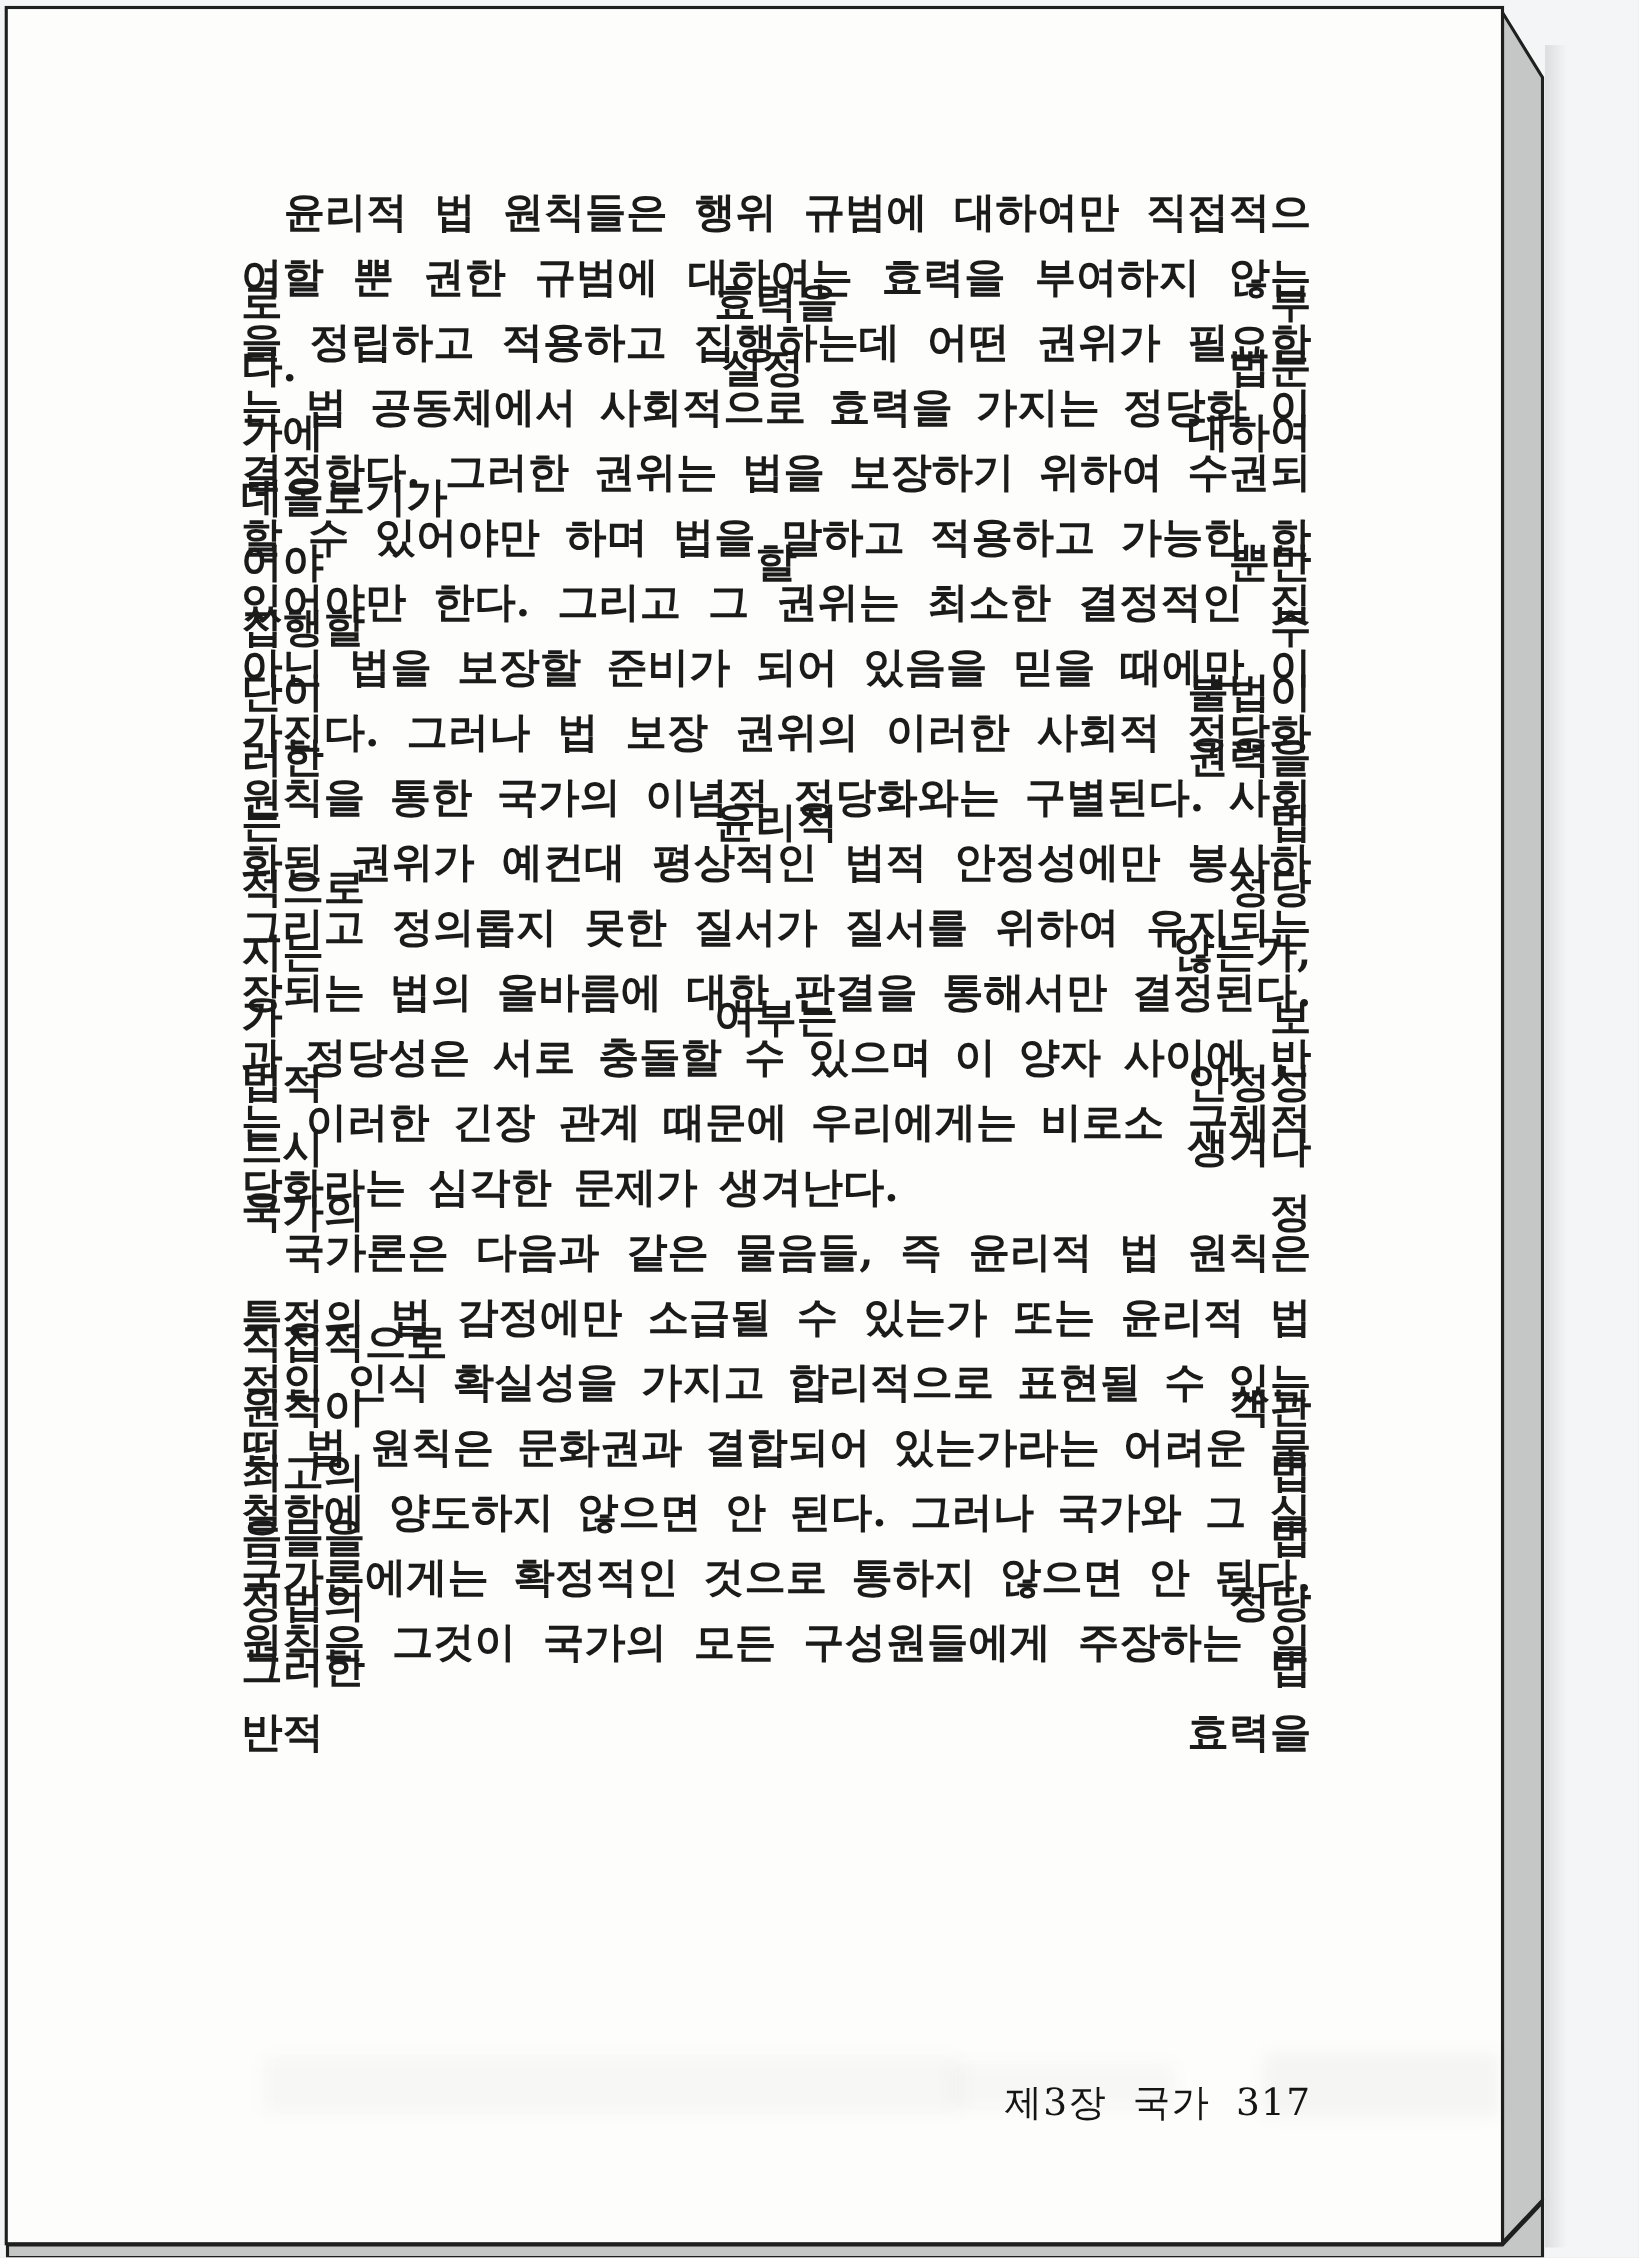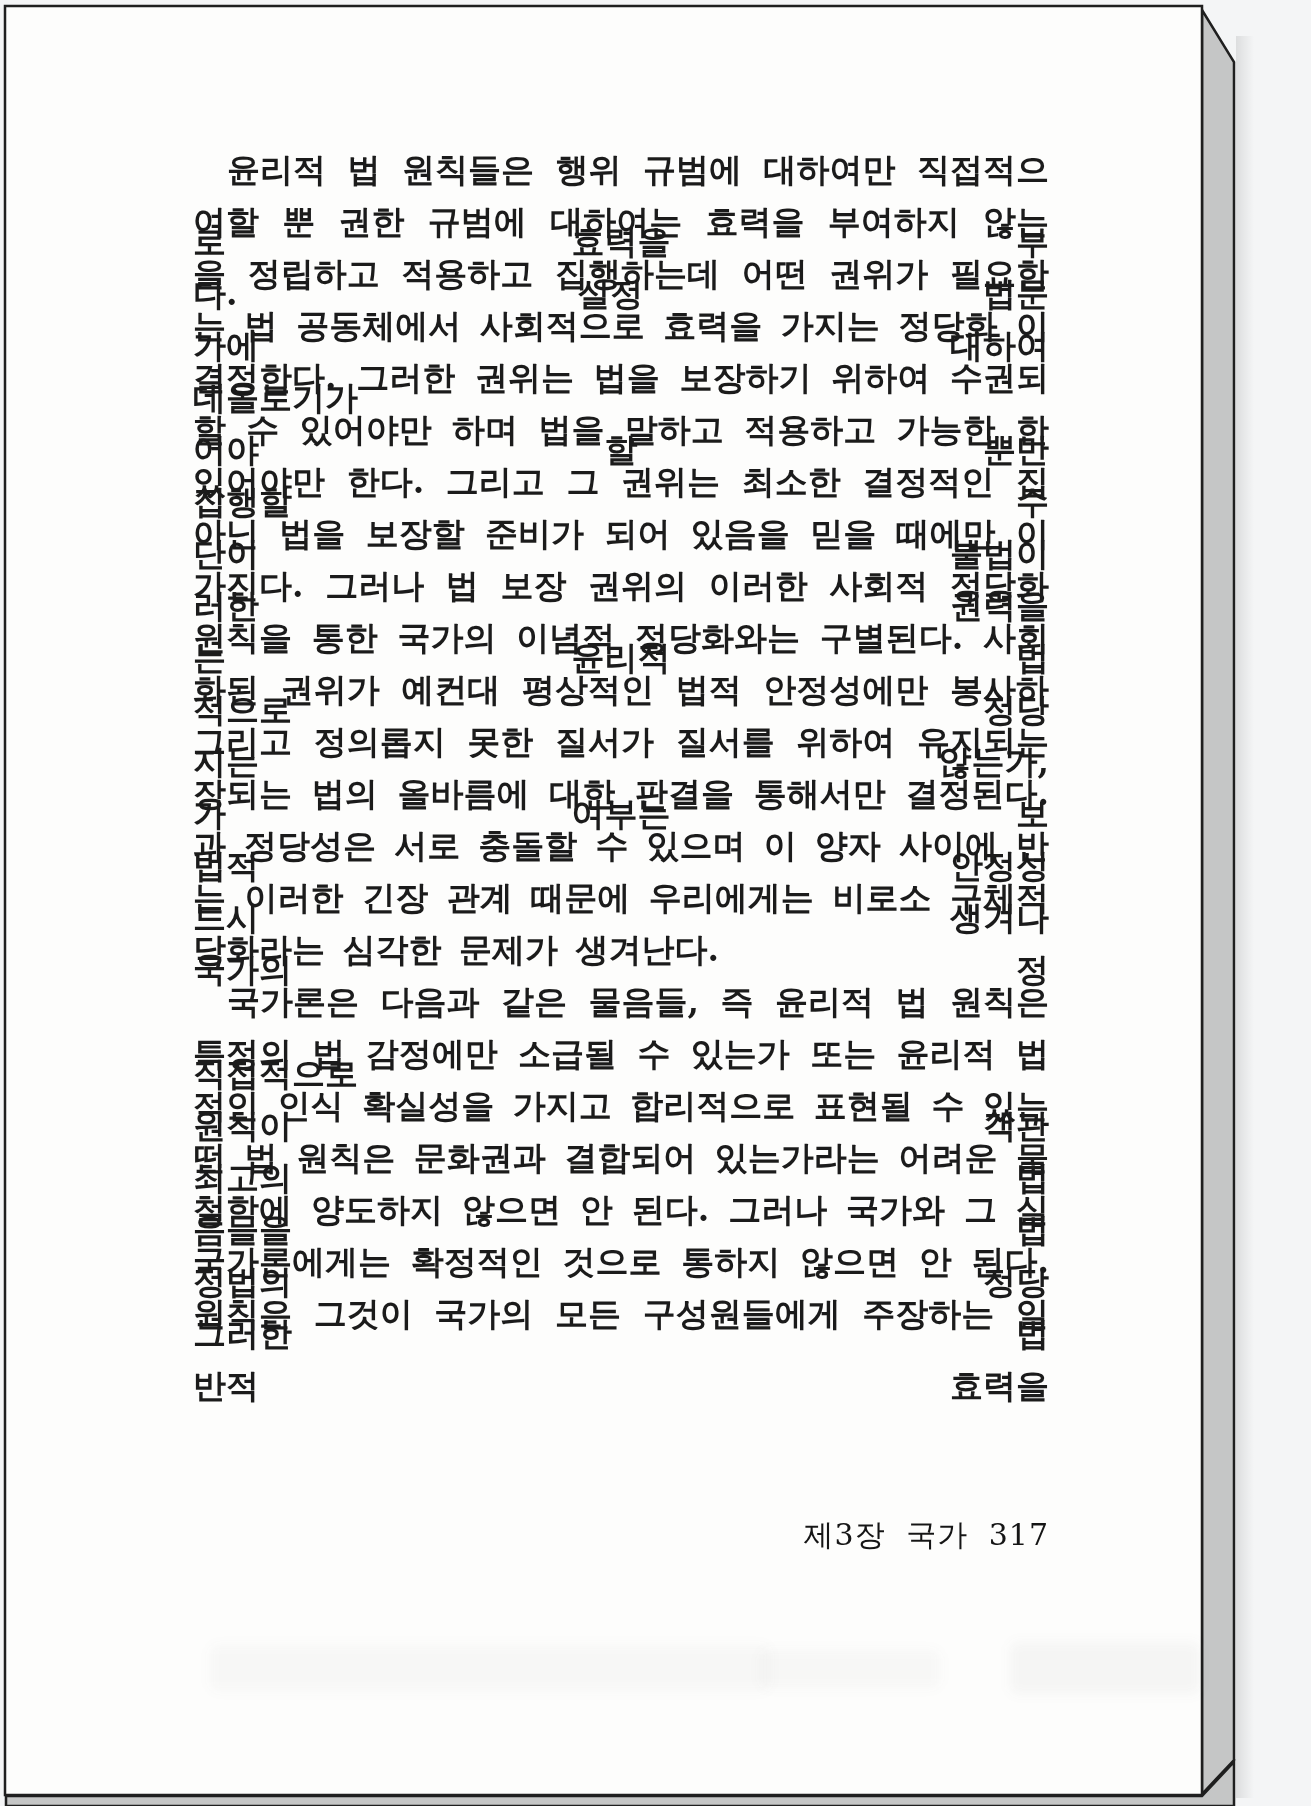--- a/index.html
+++ b/index.html
@@ -15,21 +15,21 @@
   }
   .line{
     height:52px;line-height:72px;white-space:normal;
     text-align:justify;text-align-last:justify;
     word-spacing:6px;
     font-weight:bold;
   }
   .line.indent{text-indent:34px;}
   .line.end{text-align-last:left;}
   .page-footer{
-    position:absolute;left:193px;top:1516px;width:856px;
+    position:absolute;left:193px;top:1664px;width:856px;
     text-align:right;font-size:30px;line-height:38px;color:#151515;
     word-spacing:10px;letter-spacing:1px;
   }
   .smudge{
     position:absolute;background:rgba(60,60,60,0.03);
     filter:blur(6px);border-radius:8px;
   }
   .smudge.a{left:210px;top:1645px;width:560px;height:46px;}
   .smudge.b{left:1010px;top:1642px;width:190px;height:52px;background:rgba(60,60,60,0.045);}
   .smudge.c{left:760px;top:1650px;width:180px;height:38px;}

